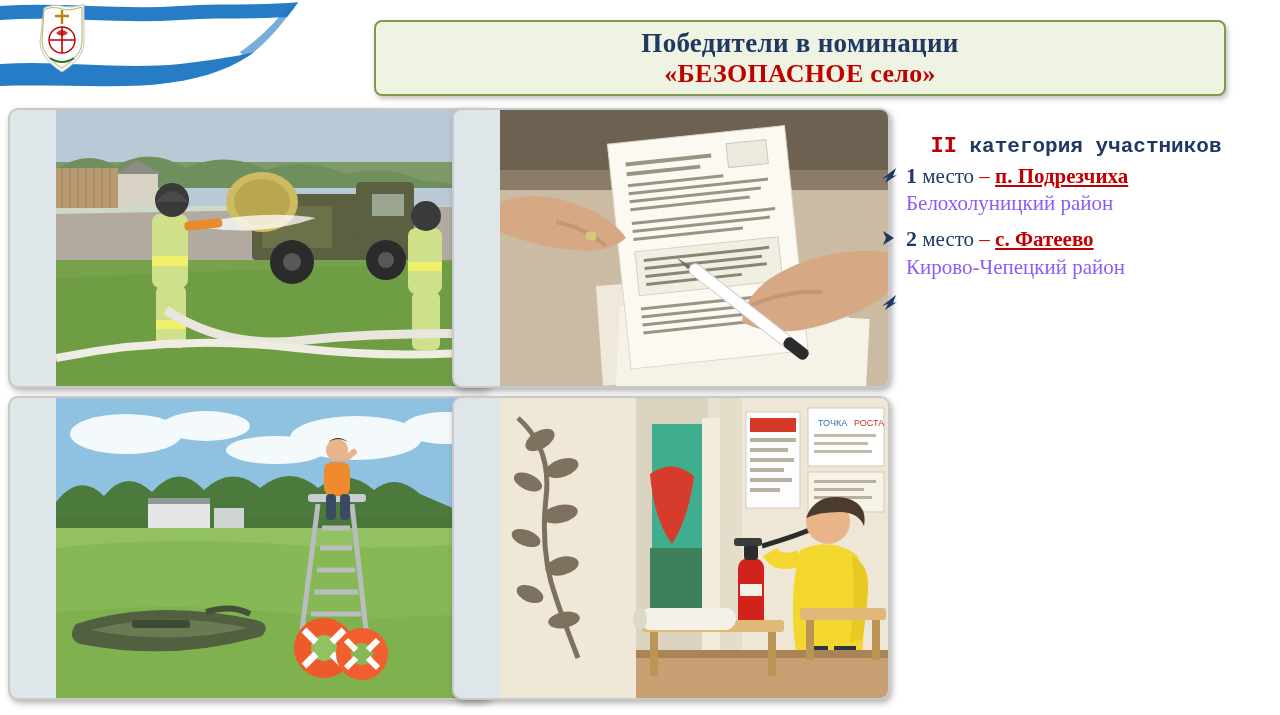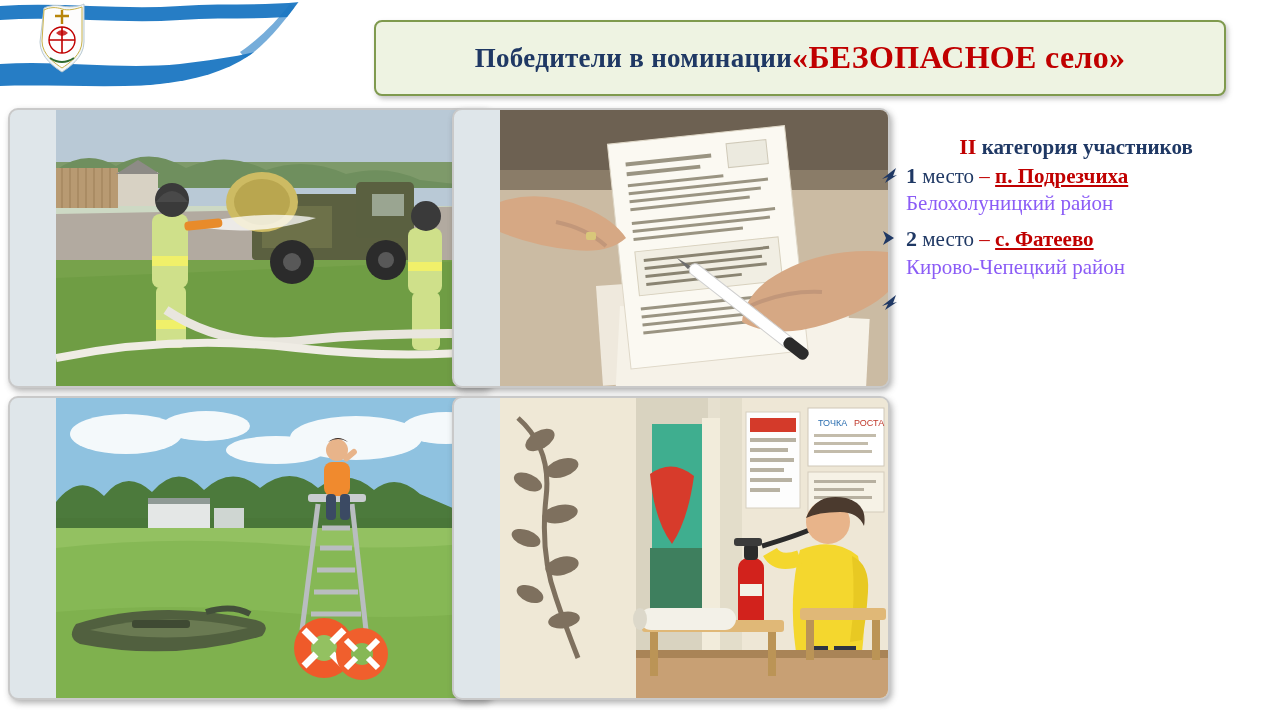--- a/index.html
+++ b/index.html
@@ -35,34 +35,34 @@
     position: absolute;
     left: 374px;
     top: 20px;
     width: 848px;
     height: 72px;
     background: #eef3e2;
     border: 2px solid #7f9a4e;
     border-radius: 8px;
     box-shadow: 2px 3px 5px rgba(90,90,90,0.35);
     display: flex;
-    flex-direction: row;
+    flex-direction: column;
     align-items: center;
     justify-content: center;
   }
   .title-line1 {
     font-size: 27px;
     font-weight: bold;
     color: #1f3864;
     line-height: 1.12;
     letter-spacing: .3px;
     white-space: nowrap;
   }
   .title-line2 {
-    font-size: 32px;
+    font-size: 26px;
     font-weight: bold;
     color: #c00000;
     line-height: 1.12;
     letter-spacing: .3px;
     white-space: nowrap;
   }
 
   
   .photo {
     position: absolute;
@@ -85,20 +85,21 @@
     left: 880px;
     top: 132px;
     width: 392px;
   }
   .cat-line {
     text-align: center;
     font-size: 21px;
     color: #1f3864;
     line-height: 1.35;
     white-space: nowrap;
+    font-family: Liberation Mono, monospace;
   }
   .cat-line .rom {
     color: #c00000;
     font-weight: bold;
     font-size: 22px;
   }
   .cat-line .bold {
     font-weight: bold;
   }
   .apps-line {

